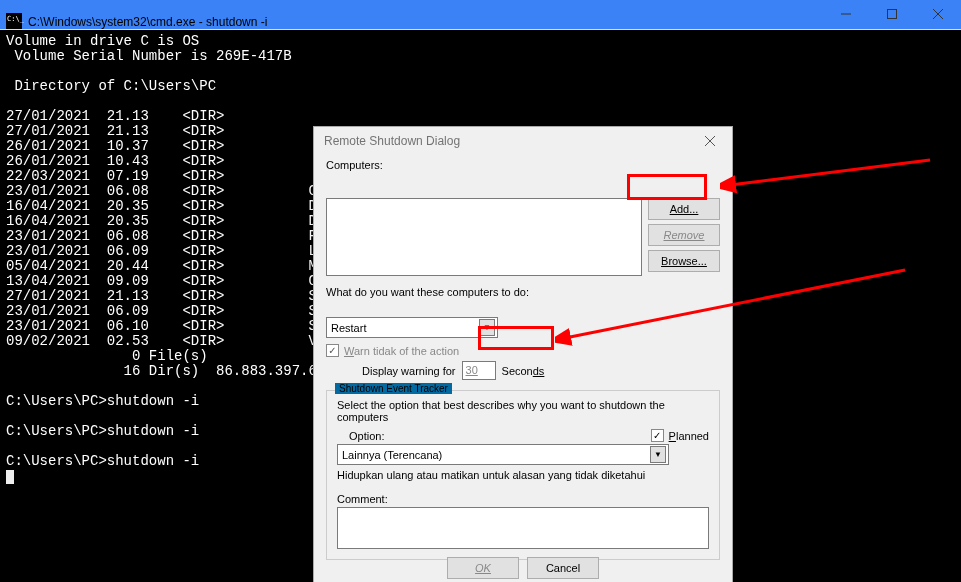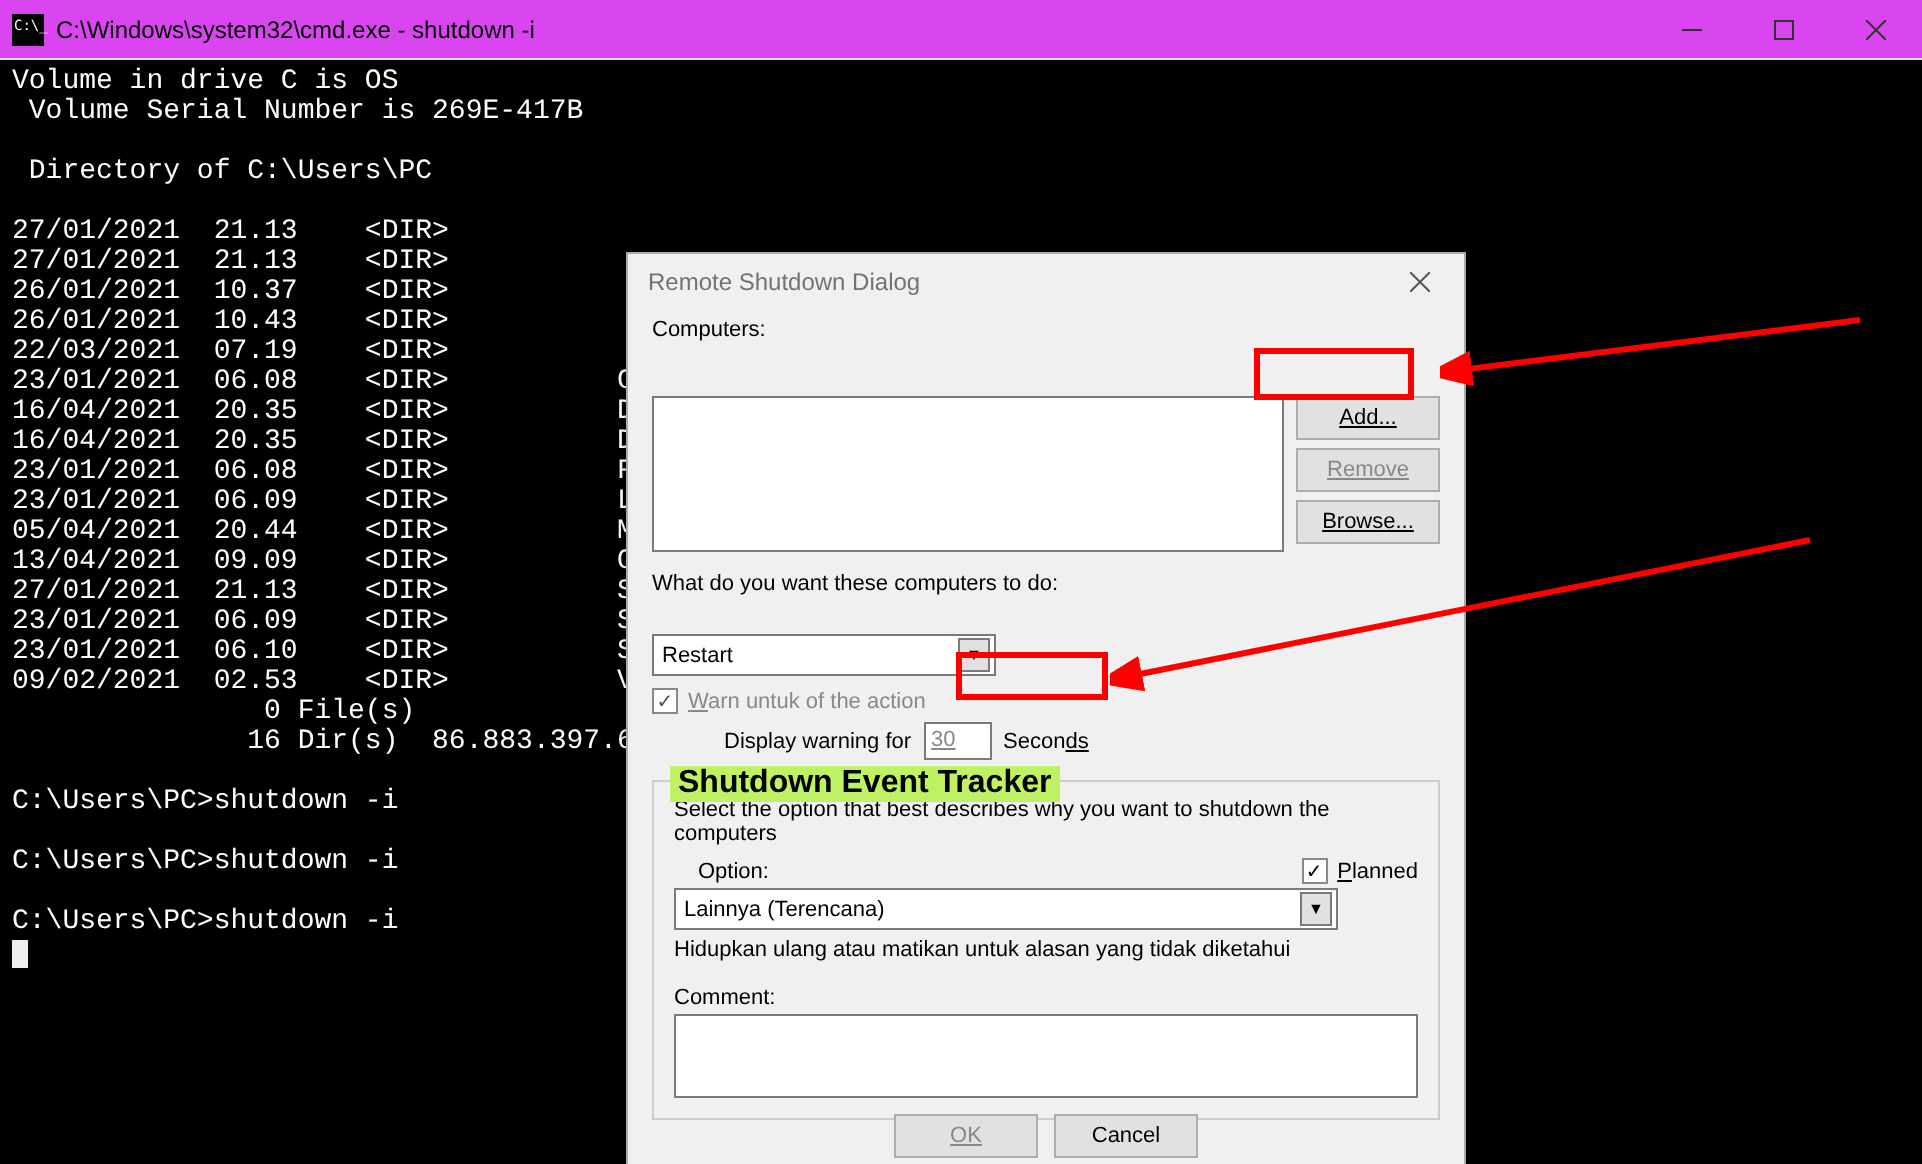--- a/index.html
+++ b/index.html
@@ -9,23 +9,23 @@
     font-size: 11px;
     background: #000;
     width: 961px;
     height: 582px;
     overflow: hidden;
     position: relative;
   }
   
   .titlebar {
     height: 30px;
-    background: #d946ef;
-    display: flex;
-    align-items: center;
+    background: #3b82f6;
+    display: flex;
+    align-items: flex-end;
     border-bottom: 1px solid #ddd;
   }
   .titlebar .icon {
     width: 16px; height: 16px;
     margin: 0 6px;
     background: #000;
     position: relative;
   }
   .titlebar .icon::after {
     content: "C:\\_";
@@ -112,21 +112,21 @@
   .btncol { display: flex; flex-direction: column; gap: 4px; width: 72px; }
   .btn {
     height: 22px;
     background: #e1e1e1;
     border: 1px solid #adadad;
     font-size: 11px;
     padding: 0;
     text-align: center;
     line-height: 20px;
   }
-  .btn.disabled { color: #888; }
+  .btn.disabled { color: #888; font-style: italic; }
   .u { text-decoration: underline; }
   .select {
     width: 172px;
     height: 21px;
     background: #fff;
     border: 1px solid #7a7a7a;
     display: flex;
     align-items: center;
     padding: 0 2px 0 4px;
     margin-top: 19px;
@@ -163,24 +163,23 @@
   }
   .groupbox {
     border: 1px solid #ccc;
     padding: 8px 10px 10px 10px;
     margin-top: 10px;
     position: relative;
   }
   .groupbox .legend {
     position: absolute;
     top: -8px; left: 8px;
-    background: #bef264;
+    background: #0369a1;
     padding: 0 4px;
-    font-size: 16px;
-    font-weight: bold;
+    font-size: 10px;
   }
   .textarea {
     width: 100%;
     height: 42px;
     background: #fff;
     border: 1px solid #7a7a7a;
   }
   .dlg-footer {
     position: absolute;
     bottom: 6px; left: 0; right: 0;
@@ -276,21 +275,21 @@
     </div>
     <div style="height:8px"></div>
     <span class="label">What do you want these computers to do:</span>
     <div class="select">
       <span>Restart</span>
       <span class="arrow">▼</span>
     </div>
 
     <div class="checkbox disabled">
       <span class="box">✓</span>
-      <span><span class="u">W</span><span>arn untuk of the action</span></span>
+      <span><span class="u">W</span><span>arn tidak of the action</span></span>
     </div>
     <div style="margin-left:36px; display:flex; align-items:center; gap:6px;">
       <span>Display warning for</span>
       <div class="numfield">30</div>
       <span><span>Secon</span><span class="u">ds</span></span>
     </div>
 
     <div class="groupbox">
       <span class="legend">Shutdown Event Tracker</span>
       <div style="margin-bottom:6px;">Select the option that best describes why you want to shutdown the computers</div>

